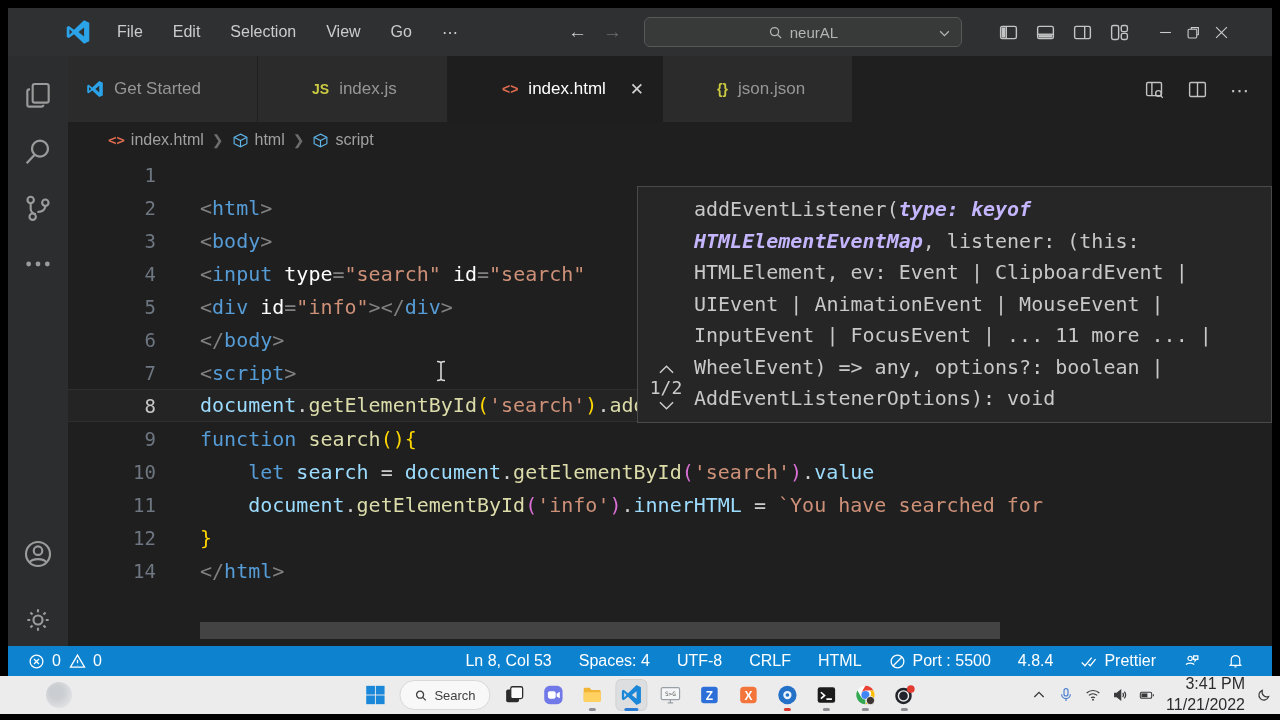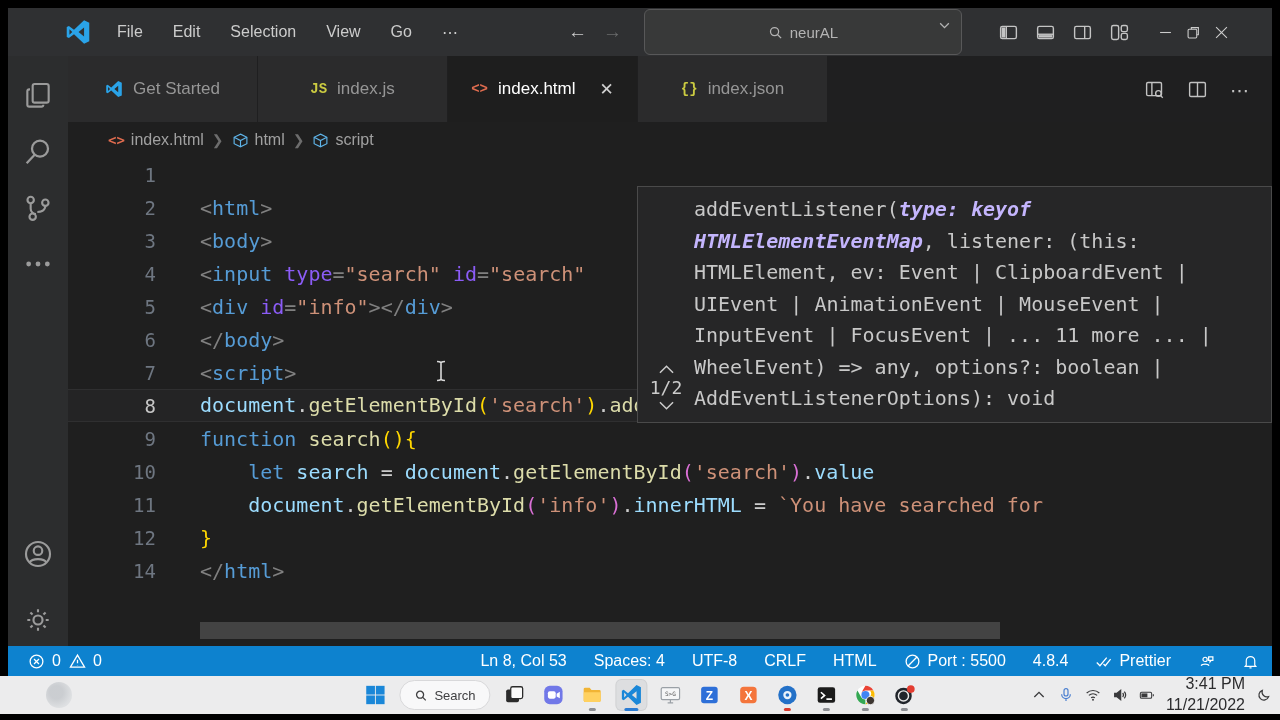--- a/index.html
+++ b/index.html
@@ -7,62 +7,62 @@
   .frame { position:relative; width:1280px; height:720px; background:#000; }
 
   
   .window { position:absolute; left:8px; top:8px; width:1264px; }
   .titlebar { height:48px; background:#2f3032; display:flex; align-items:center; color:#cccccc;padding-left:45px; }
   .vscode-logo { width:26px; height:26px; margin:0 14px 0 12px; flex:0 0 auto; }
   .menus { display:flex; align-items:center; gap:6px; font-size:16px; }
   .menu-item { padding:4px 12px; border-radius:5px; cursor:default; }
   .nav-arrows { display:flex; gap:16px; margin-left:98px; font-size:19px; }
   .nav-arrows .fwd { color:#6a6b6c; }
-  .searchbox { margin-left:22px; width:318px; height:46px; background:#383939; border:1px solid #585859; border-radius:6px; display:flex; align-items:center; justify-content:center; color:#b4b4b4; font-size:15px; position:relative; }
+  .searchbox { margin-left:22px; width:318px; height:30px; background:#383939; border:1px solid #585859; border-radius:6px; display:flex; align-items:center; justify-content:center; color:#b4b4b4; font-size:15px; position:relative; }
   .searchbox .mag { width:15px; height:15px; margin-right:7px; }
   .searchbox .chev { position:absolute; right:10px; top:8px; width:13px; height:13px; color:#b4b4b4; }
   .layout-icons { display:flex; gap:16px; margin-left:36px; color:#c4c4c4; }
   .layout-icons span { width:21px; height:21px; display:inline-block; }
   .win-controls { display:flex; margin-left:22px; color:#cccccc; }
   .win-controls span { width:28px; height:30px; display:flex; align-items:center; justify-content:center; }
   .win-controls svg { width:13px; height:13px; }
 
   
   .main { display:flex; height:590px; }
   .activitybar { width:60px; background:#2c2d2e; display:flex; flex-direction:column; align-items:center; color:#9b9b9b; }
   .ab-icon { width:32px; height:32px; margin-top:24px; }
   .ab-spacer { flex:1; }
   .ab-bottom { margin-bottom:10px; }
 
   .editor-col { flex:1; background:#1f1f1f; position:relative; overflow:hidden; }
   .tabbar { height:66px; background:#1f1f20; display:flex; align-items:stretch; }
-  .tab { display:flex; align-items:center; padding:0 18px; font-size:17px; color:#969696; background:#2b2b2c; border-right:1px solid #1f1f20; gap:10px; min-width:190px;justify-content:center; }
+  .tab { display:flex; align-items:center; padding:0 18px; font-size:17px; color:#969696; background:#2b2b2c; border-right:1px solid #1f1f20; gap:10px; min-width:190px; }
   .tab.active { background:#1e1e1e; color:#ffffff; }
   .tab .ticon { width:18px; height:18px; flex:0 0 auto; }
-  .tab .badge { font-family:Liberation Mono, monospace; font-weight:bold; font-size:14px; }
+  .tab .badge { font-family:Liberation Sans, sans-serif; font-weight:bold; font-size:14px;margin-left:36px; }
   .badge-js,.badge-json { color:#cbcb41; }
   .badge-html { color:#e06c4f; font-size:15px; }
   .tab .close { margin-left:14px; font-size:17px; color:#d0d0d0; }
   .tab-actions { margin-left:auto; display:flex; align-items:center; gap:22px; padding-right:22px; color:#c2c2c2; }
   .tab-actions span { width:21px; height:21px; }
   .tab-actions .dots { font-size:19px; letter-spacing:1px; width:auto; }
 
   .breadcrumb { height:36px; display:flex; align-items:center; padding-left:40px; color:#a0a0a0; font-size:16px; gap:8px; background:#1f1f1f; }
   .breadcrumb .sep { color:#6d6d6d; font-size:14px; }
   .bc-item { display:flex; align-items:center; gap:6px; }
   .bc-icon { width:17px; height:17px; color:#5fb4e8; }
   .bc-tag { color:#e06c4f; font-family:"DejaVu Sans Mono",monospace; font-weight:bold; font-size:14px; }
 
   .code-area { position:relative; height:488px; overflow:hidden; font-family:"DejaVu Sans Mono",monospace; font-size:20px; }
   .code-line { display:flex; height:33px; align-items:center; white-space:pre; }
   .code-line .ln { flex:0 0 88px; text-align:right; color:#6e7681; font-size:19px; }
   .code-line .code-text { padding-left:44px; }
   .code-line.current { background:#242425; box-shadow: inset 0 1px 0 #2f2f30, inset 0 -1px 0 #2f2f30; }
   .code-line.current .ln { color:#c6c6c6; }
-  .seg-p { color:#808080; } .seg-t { color:#569cd6; } .seg-a { color:#8b5cf6;margin-top:40px; }
+  .seg-p { color:#808080; } .seg-t { color:#569cd6; } .seg-a { color:#ffffff;margin-top:40px; }
   .seg-s { color:#ce9178; } .seg-f { color:#dcdcaa; } .seg-k { color:#569cd6; }
   .seg-v { color:#9cdcfe; } .seg-d { color:#cccccc; } .seg-g { color:#ffd700; }
   .seg-o { color:#da70d6; }
   .box { box-shadow:0 0 0 1px #6a6a6a; }
   .caret { display:inline-block; width:2px; height:24px; background:#e0e0e0; vertical-align:middle; }
 
   .hscrollbar { position:absolute; left:132px; top:464px; width:800px; height:17px; background:#434343; }
   .vscroll-thumb { position:absolute; right:0; top:230px; width:19px; height:19px; background:#4a4a4a; }
 
   .mouse-ibeam { position:absolute; left:366px; top:202px; width:14px; height:22px; color:#d8d8d8; }
@@ -71,21 +71,21 @@
   .tooltip { position:absolute; left:569px; top:28px; width:635px; height:237px; background:#262627; border:1px solid #4a4a4a; z-index:5; font-family:"DejaVu Sans Mono",monospace; font-size:20px; }
   .tt-lines { padding:7px 10px 7px 56px; line-height:31.5px; white-space:pre-wrap; }
   .seg-td { color:#c8c8c8; } .seg-tk { color:#c4b5fd; font-weight:bold;font-style:italic; }
   .tt-pager { position:absolute; left:8px; bottom:8px; width:40px; text-align:center; color:#cccccc; font-size:18px; }
   .tt-pager svg { width:15px; height:10px; display:block; margin:3px auto; }
 
   
   .statusbar { height:30px; background:#0d82cf; color:#ffffff; display:flex; align-items:center; font-size:16px; }
   .sb-left { display:flex; align-items:center; gap:8px; padding-left:20px; }
   .sb-left svg { width:17px; height:17px; }
-  .sb-right { margin-left:auto; display:flex; align-items:flex-end; gap:27px; padding-right:13px; }
+  .sb-right { margin-left:auto; display:flex; align-items:flex-start; gap:27px; padding-right:28px; }
   .sb-item { display:flex; align-items:center; gap:7px; }
   .sb-item svg { width:17px; height:17px; }
 
   
   .taskbar { position:absolute; left:0; top:676px; width:1280px; height:38px; background:#ececed; }
   .tb-widget { position:absolute; left:46px; top:6px; width:26px; height:26px; border-radius:50%; background:radial-gradient(circle at 40% 40%, #b9bdc2 30%, #d6d9dc 70%); opacity:.65; }
   .tb-center { position:absolute; left:50%; top:0; transform:translateX(-50%); height:38px; display:flex; align-items:center; gap:9px; }
   .tb-app { position:relative; width:30px; height:30px; border-radius:5px; display:flex; align-items:center; justify-content:center; }
   .tb-app.active { background:#dddee0; box-shadow:0 0 0 1px #d0d1d3; }
   .tb-app svg, .tb-app .glyph { width:22px; height:22px; }
@@ -223,21 +223,21 @@
                 <span class="badge badge-js">JS</span>
                 <span>index.js</span>
               </div>
               <div class="tab active">
                 <span class="badge badge-html">&lt;&gt;</span>
                 <span>index.html</span>
                 <span class="close">✕</span>
               </div>
               <div class="tab">
                 <span class="badge badge-json">{}</span>
-                <span>index.json</span>
+                <span>json.json</span>
               </div>
             </div>
           <div class="tab-actions">
             <span>
               <svg viewBox="0 0 24 24" fill="none" stroke="currentColor" stroke-width="1.6">
                   <rect x="3" y="4" width="17" height="15" rx="1.5"></rect>
                   <path d="M9 4v15"></path>
                   <circle cx="16.5" cy="16.5" r="3.2"></circle>
                   <path d="M19 19l2.4 2.4"></path>
                 </svg>

